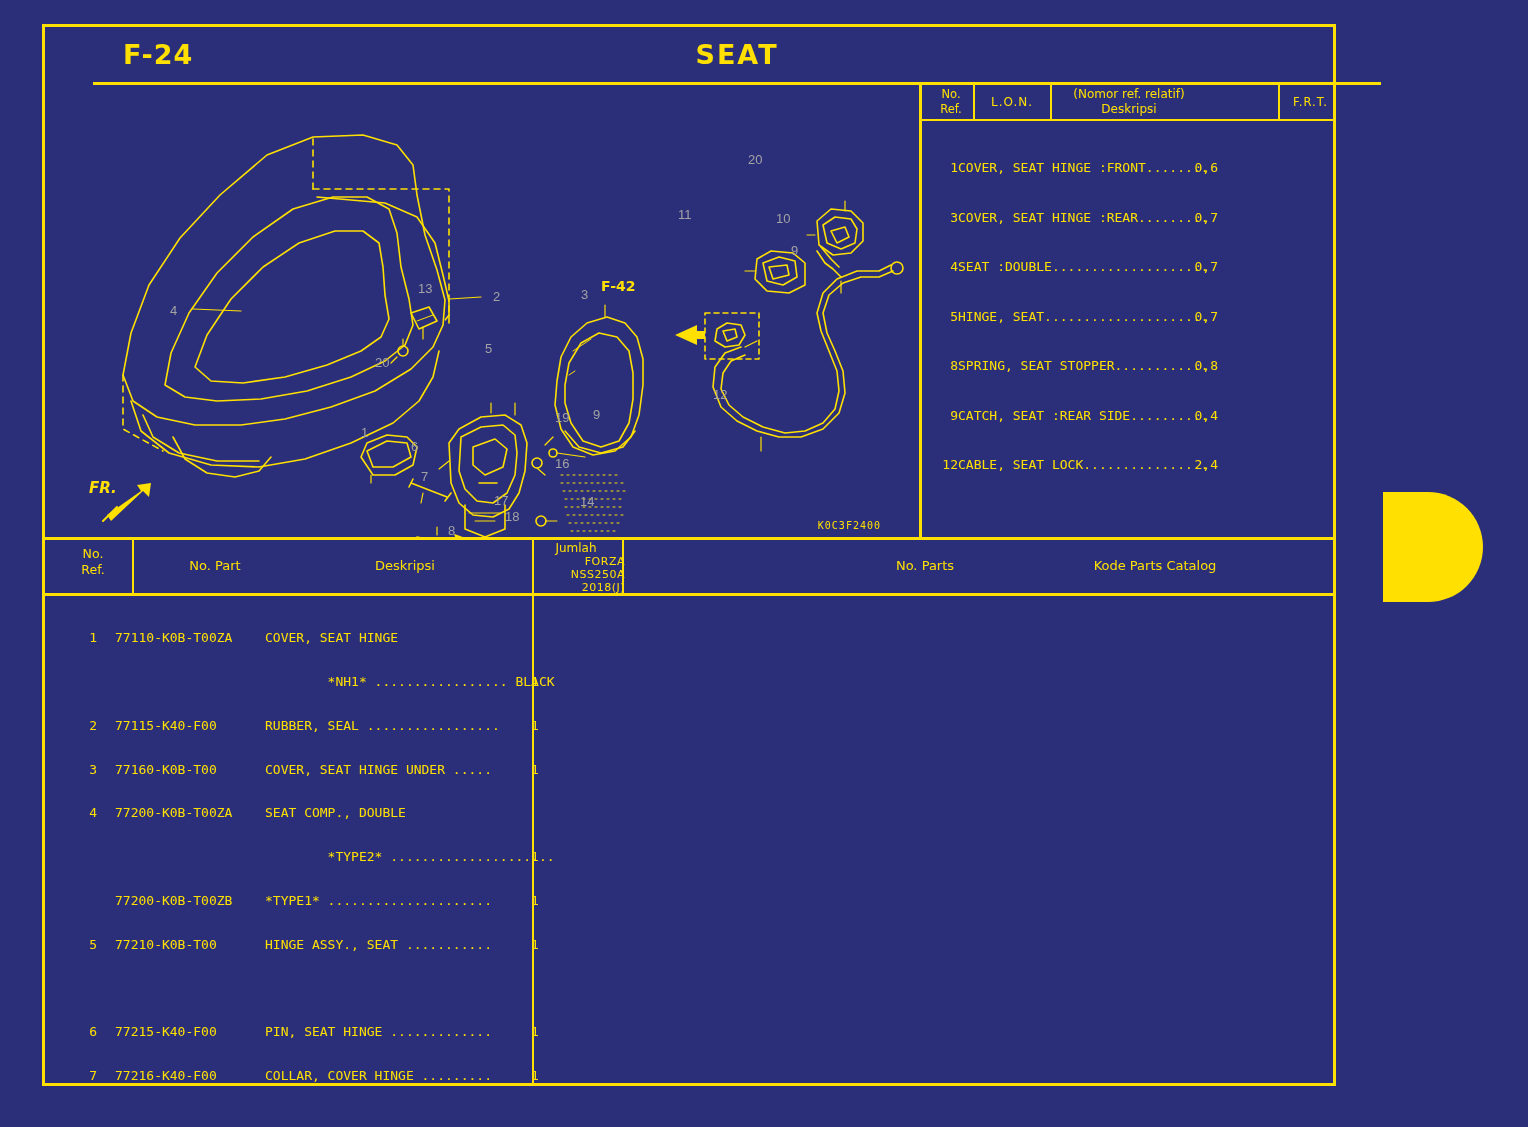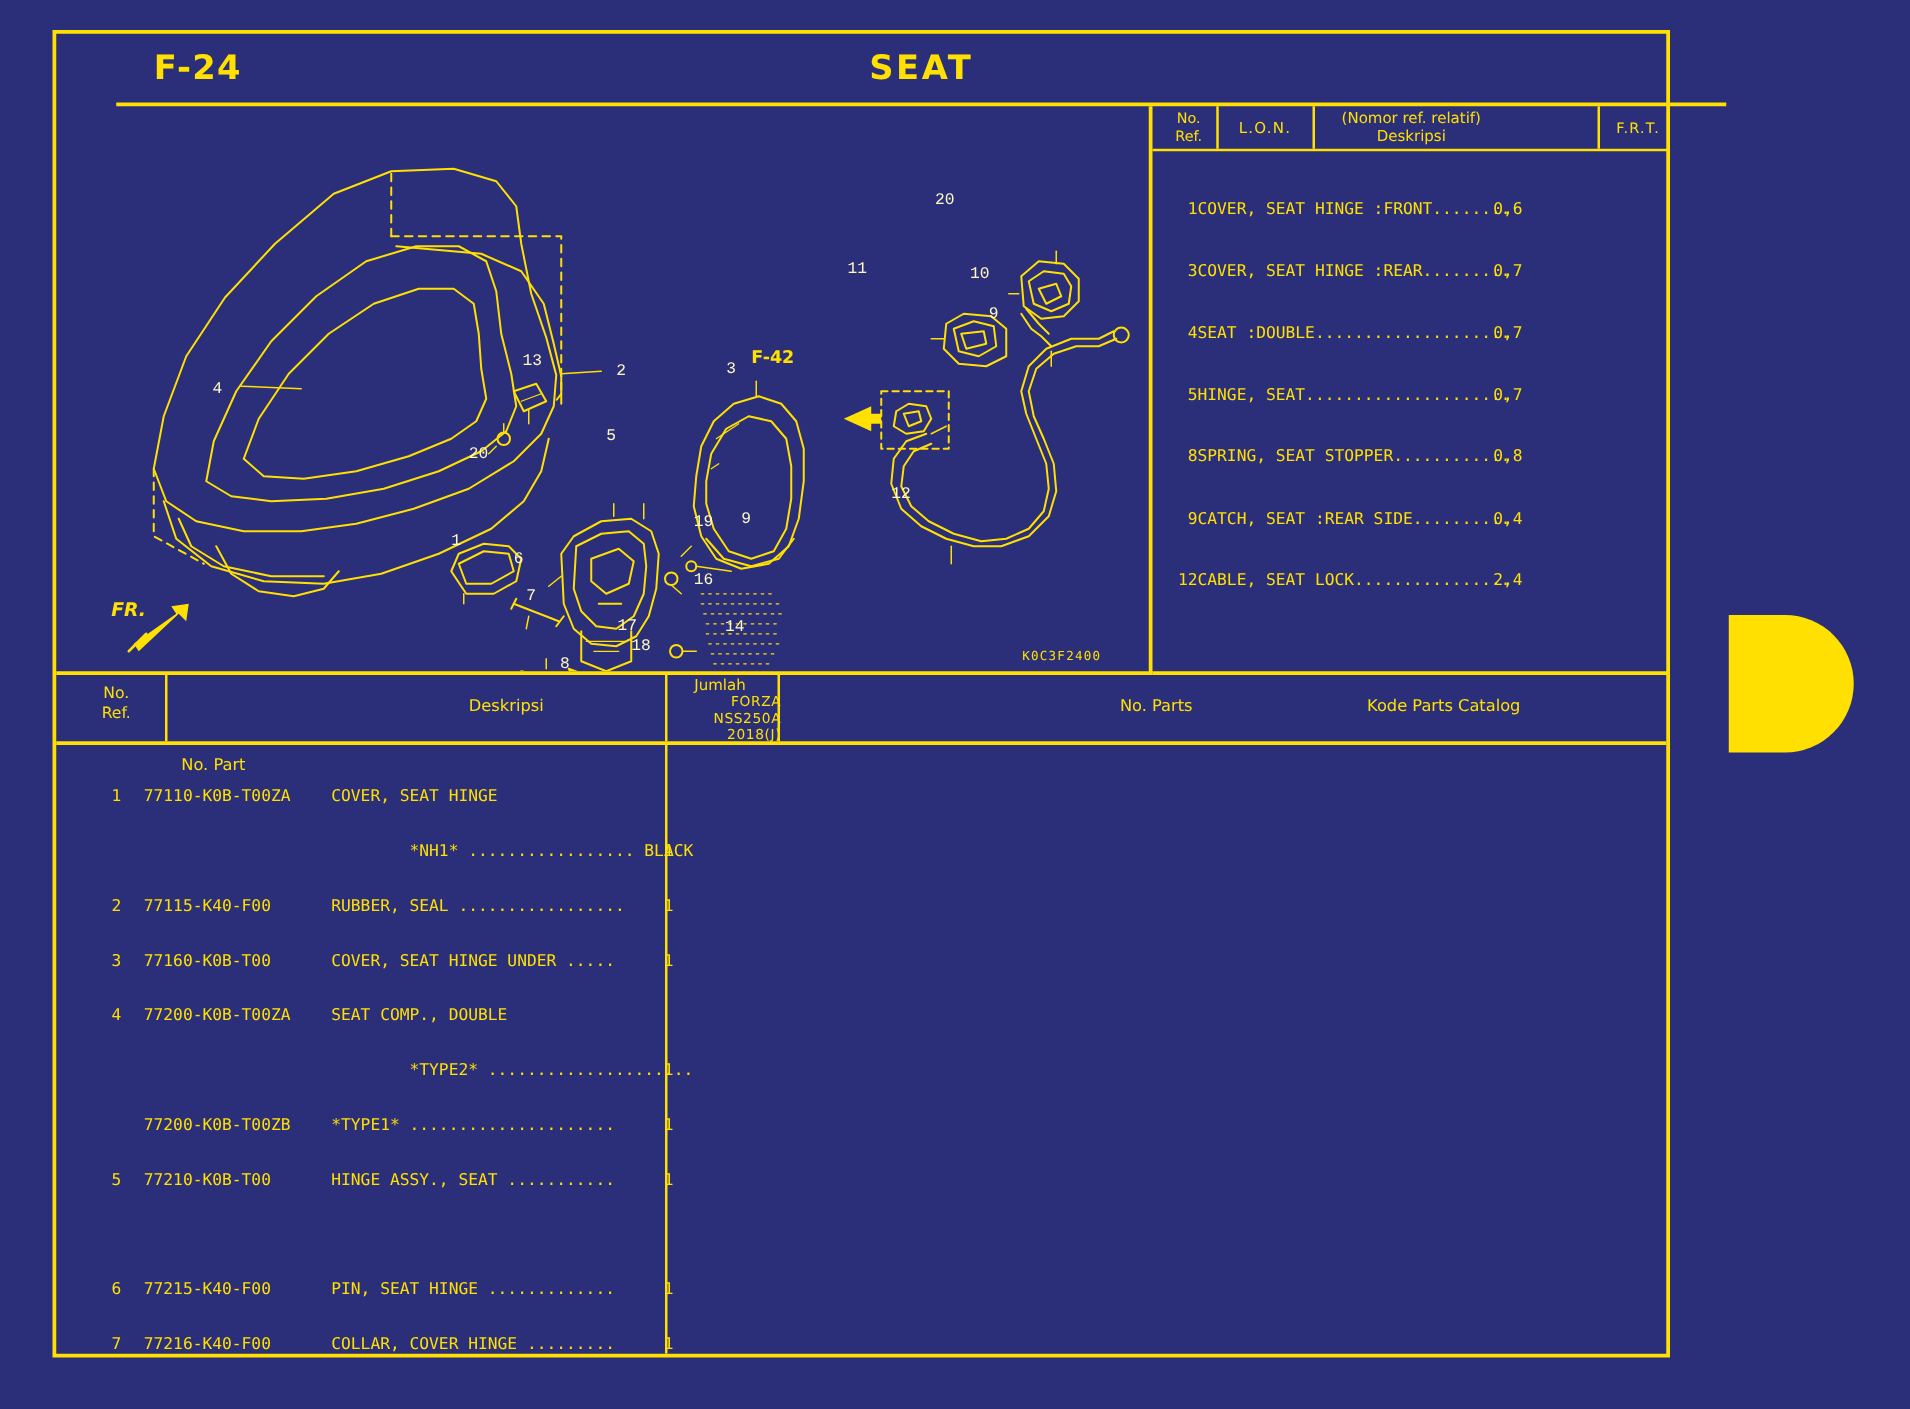--- a/index.html
+++ b/index.html
@@ -81,23 +81,23 @@
   .f42-label {
     position: absolute;
     left: 556px; top: 193px;
     color: #ffe000;
     font-size: 14px;
     font-weight: bold;
     font-family: "DejaVu Sans", sans-serif;
   }
   .callout {
     position: absolute;
-    color: #fef9c3;
+    color: #a3a3a3;
     font-size: 13px;
-    font-family: Liberation Mono, monospace;
+    font-family: Liberation Sans, sans-serif;
     text-align: right;
   }
   
   .lon {
     position: absolute;
     left: 877px; top: 58px;
     width: 414px; height: 455px;
     border-bottom: 3px solid #ffe000;
     box-sizing: border-box;
     color: #ffe000;
@@ -134,21 +134,21 @@
     position: absolute;
     left: 0; top: 513px;
     width: 100%; height: 56px;
     border-bottom: 3px solid #ffe000;
     box-sizing: border-box;
     color: #ffe000;
     font-family: "DejaVu Sans", sans-serif;
   }
   .mid .vline { position:absolute; top:0; bottom:0; width:0; border-left:2px solid #ffe000; }
   .mid .m-no    { position:absolute; left:18px; top:6px; width:60px; text-align:center; font-size:12.5px; line-height:16px;}
-  .mid .m-part  { position:absolute; left:100px; top:18px; width:140px; font-size:13px;margin-top:47px;}
+  .mid .m-part  { position:absolute; left:100px; top:18px; width:140px; text-align:center; font-size:13px;}
   .mid .m-desc  { position:absolute; left:260px; top:18px; width:200px; text-align:center; font-size:13px;}
   .mid .m-jum   { position:absolute; left:482px; top:2px; width:98px; text-align:center; font-size:12px; line-height:13px;}
   .mid .m-jum .small { font-size:11px; display:block; letter-spacing:0.5px;text-align:right;}
   .mid .m-seri  { position:absolute; left:790px; top:18px; width:180px; text-align:center; font-size:13px;}
   .mid .m-kode  { position:absolute; left:980px; top:18px; width:260px; text-align:center; font-size:13px;}
   
   .parts {
     position: absolute;
     left: 0; top: 569px;
     width: 100%;

